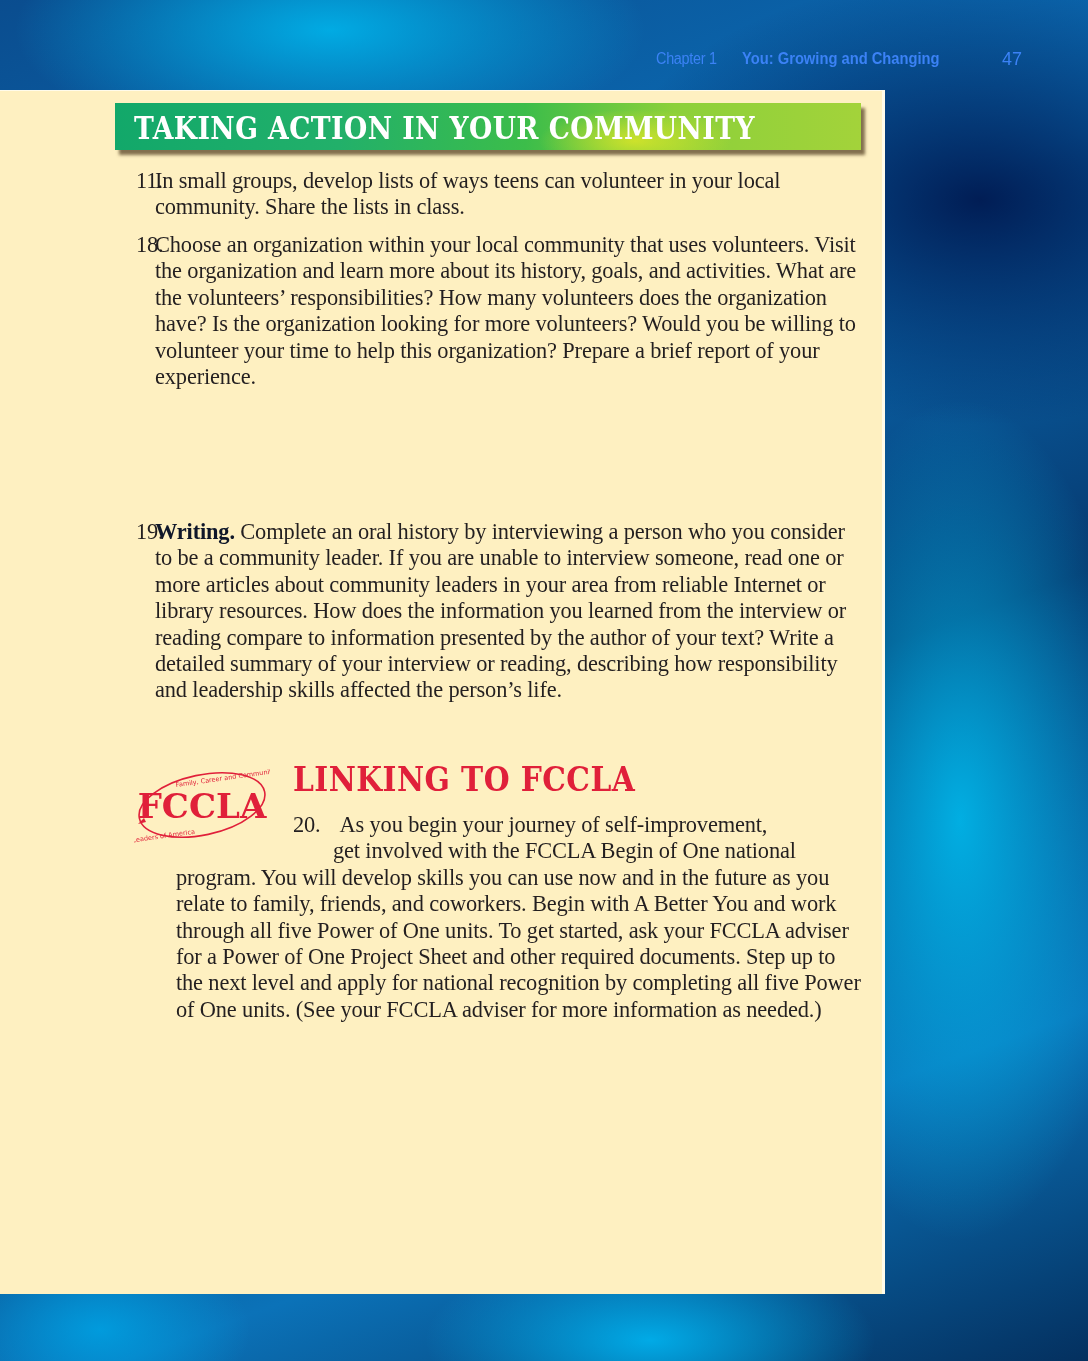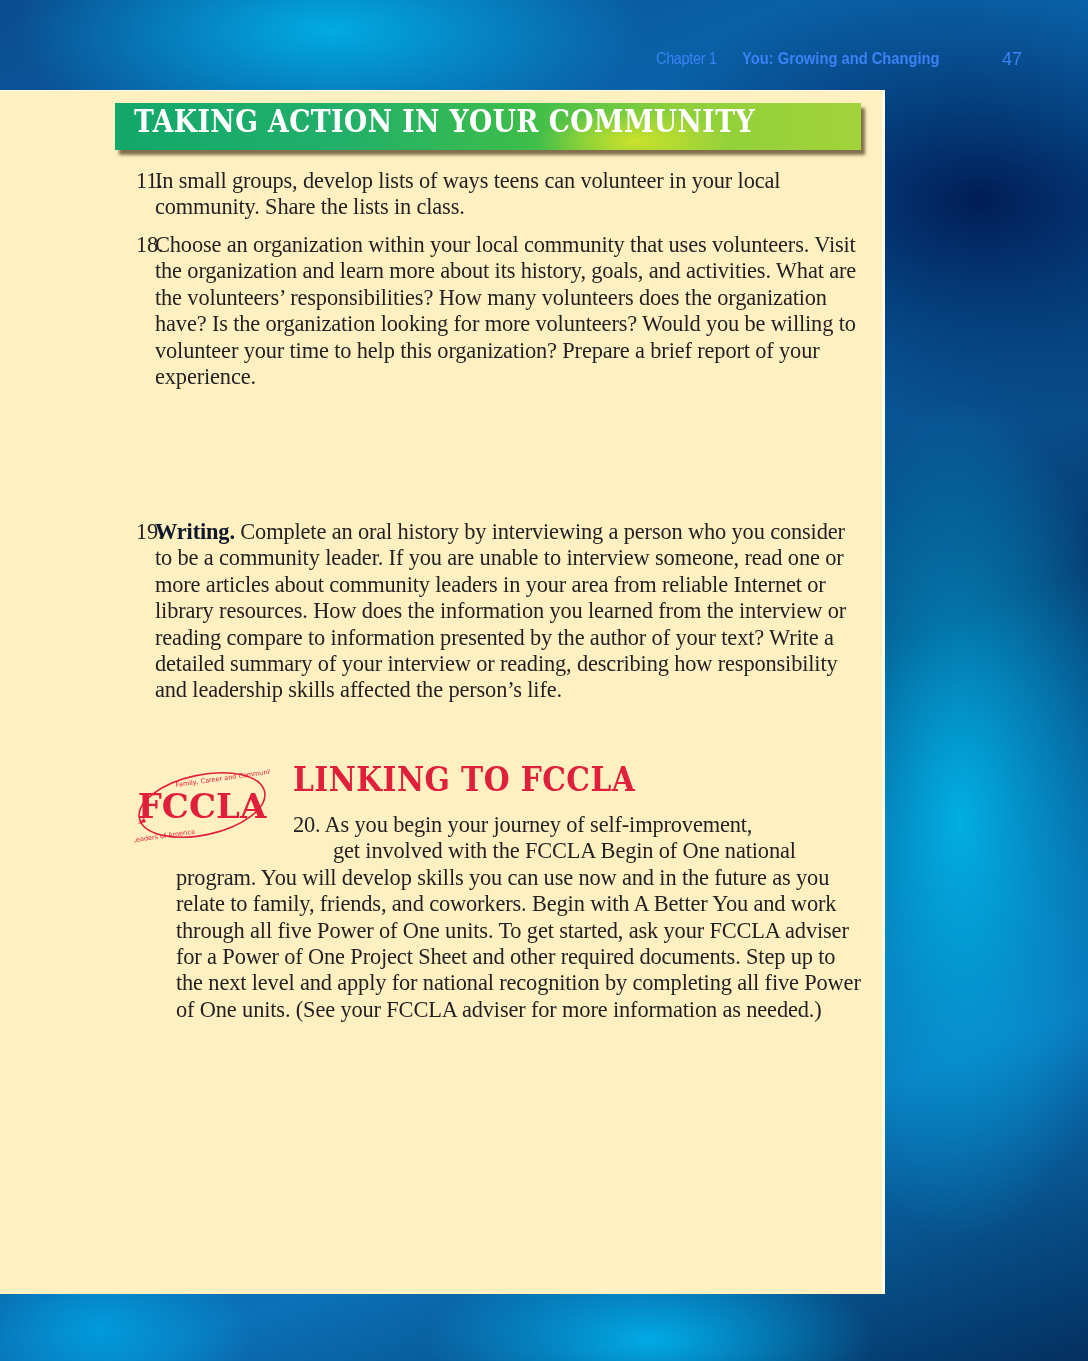--- a/index.html
+++ b/index.html
@@ -26,21 +26,21 @@
 
   .panel {
     position: absolute; left: 0; top: 90px; width: 882px; height: 1203px;
     background: #fef0c1;
     border-right: 3px solid #fffbea;
     border-top: 1px solid #fffbea;
   }
   .banner {
     position: absolute; left: 115px; width: 746px; height: 47px;
     box-shadow: 4px 5px 3px rgba(90,70,40,0.75);
-    display: flex; 
+    display: flex; align-items: center;
   }
   .banner .btext {
     font-family: "DejaVu Serif", "Liberation Serif", serif;
     font-weight: bold; color: #ffffff; font-size: 31px;
     letter-spacing: 0.5px; padding-left: 22px;
     transform: scaleX(0.86) scaleY(1.05); transform-origin: left center;
     white-space: nowrap;
   }
   .banner-green {
     top: 12px;
@@ -68,21 +68,21 @@
   .fccla-heading {
     position: absolute; left: 293px; top: 760px;
     font-family: "DejaVu Serif", "Liberation Serif", serif;
     font-weight: bold; color: #e0203a; font-size: 33px;
     transform: scaleX(0.9); transform-origin: left center; white-space: nowrap;
     letter-spacing: 0.5px;
   }
   .item20 { position: absolute; left: 176px; top: 812px; width: 690px;
     font-size: 22.4px; line-height: 26.4px; color: #231f20; letter-spacing: -0.15px; }
   .item20 .first { padding-left: 117px; }
-  .item20 .num { margin-right: 4px; }
+  .item20 .num { margin-right: 19px; }
   .item20 .second { padding-left: 157px; display:block; }
 </style>
 </head>
 <body>
 
 <div class="running-head">
   <span class="chap">Chapter 1</span>
   <span style="width:14px;display:inline-block"></span>
   <span class="title">You: Growing and Changing</span>
   <span class="pageno">47</span>

